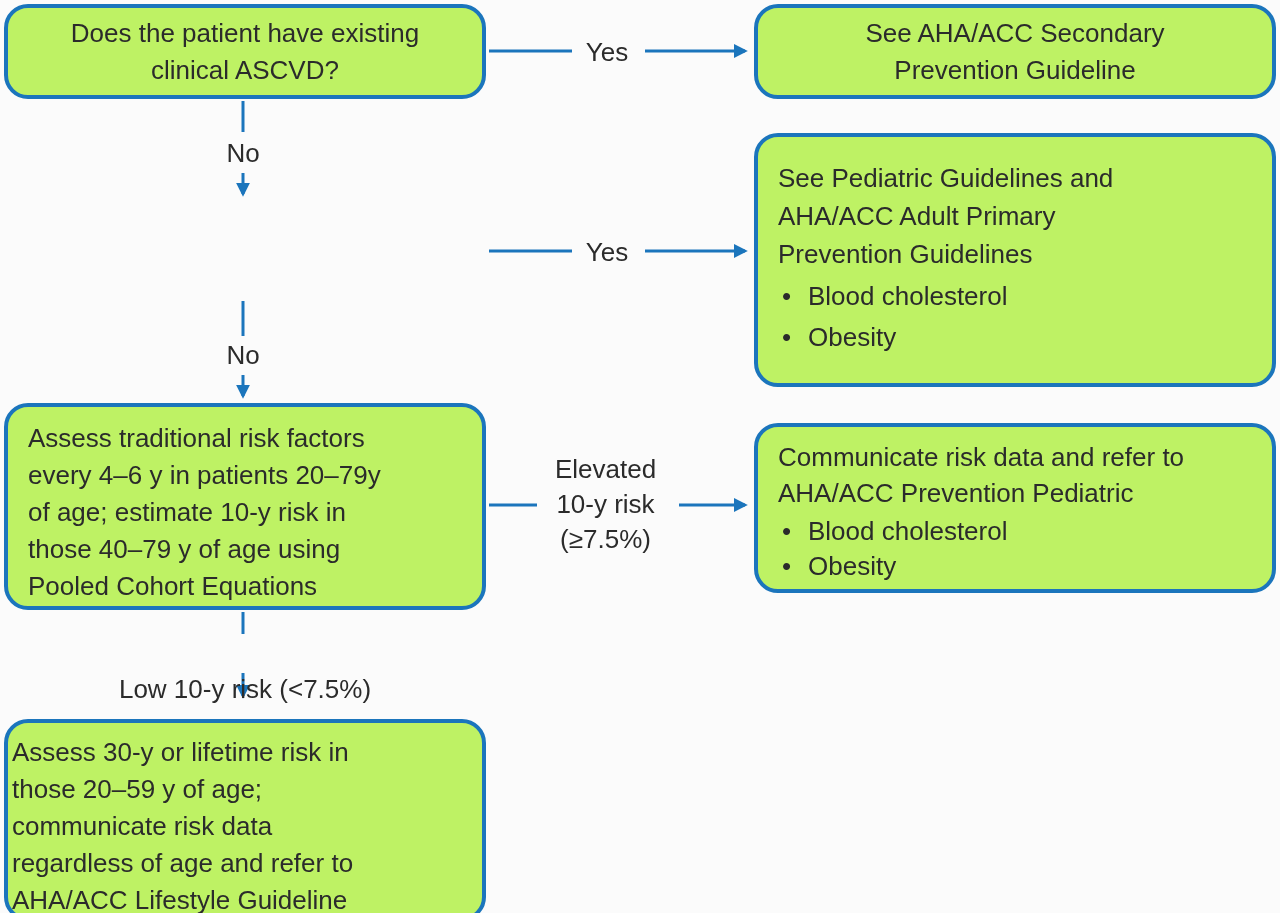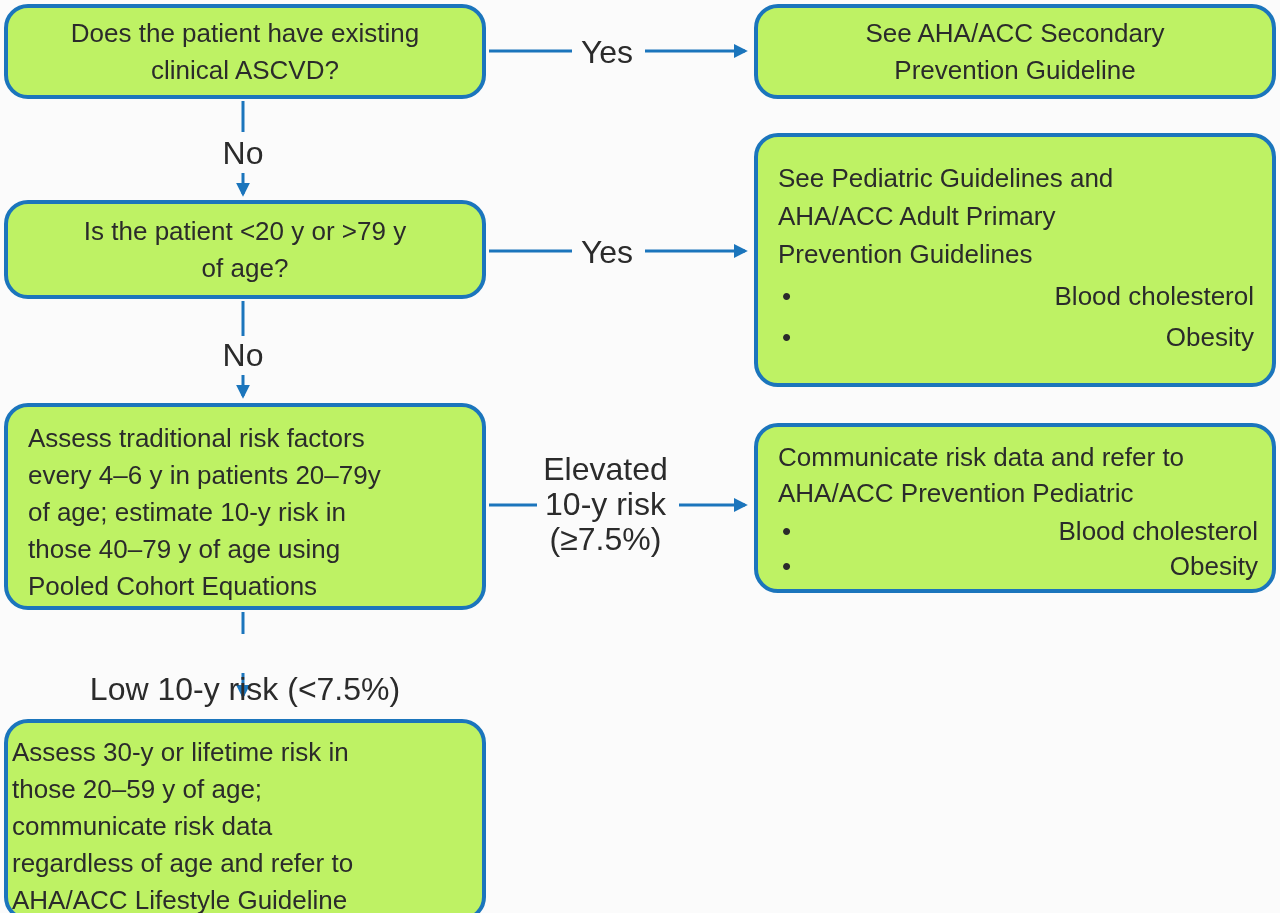--- a/index.html
+++ b/index.html
@@ -50,32 +50,31 @@
   .nR3 { left: 754px; top: 423px; width: 522px; height: 170px; padding: 12px 14px 0 20px; line-height: 36px; }
   .n4  { left: 4px;   top: 703px; width: 482px; height: 202px; padding: 11px 14px 0 4px; margin-top: 16px; }
   ul.bullets {
     list-style: none;
     margin: 3px 0 0 0;
     padding: 0;
   }
   ul.bullets li {
     position: relative;
     padding-left: 30px;
-    text-align: right;
   }
   .nR2 ul.bullets li { line-height: 41px; }
   .nR3 ul.bullets li { line-height: 35px; }
   ul.bullets li::before {
     content: "\2022";
     position: absolute;
     left: 4px;
   }
   .lbl {
     position: absolute;
-    font-size: 32px;
+    font-size: 26px;
     line-height: 30px;
     text-align: center;
     white-space: pre-line;
   }
   .lYes1 { left: 557px; top: 37px;  width: 100px; }
   .lNo1  { left: 193px; top: 138px; width: 100px; }
   .lYes2 { left: 557px; top: 237px; width: 100px; }
   .lNo2  { left: 193px; top: 340px; width: 100px; }
   .lElev { left: 518px; top: 452px; width: 175px; line-height: 35px; }
   .lLow  { left: 43px;  top: 638px; width: 404px; margin-top: 36px; }
@@ -110,24 +109,20 @@
   <div class="node center n1">
     <span class="pre">Does the patient have existing
 clinical ASCVD?</span>
   </div>
 
   <div class="node center nTR">
     <span class="pre">See AHA/ACC Secondary
 Prevention Guideline</span>
   </div>
 
-  <div class="node center n2">
-    <span class="pre">Is the patient &lt;20 y or &gt;79 y
-of age?</span>
-  </div>
 
   <div class="node nR2">
     <p>See Pediatric Guidelines and
 AHA/ACC Adult Primary
 Prevention Guidelines</p>
     <ul class="bullets">
       <li>Blood cholesterol</li>
       <li>Obesity</li>
     </ul>
   </div>

